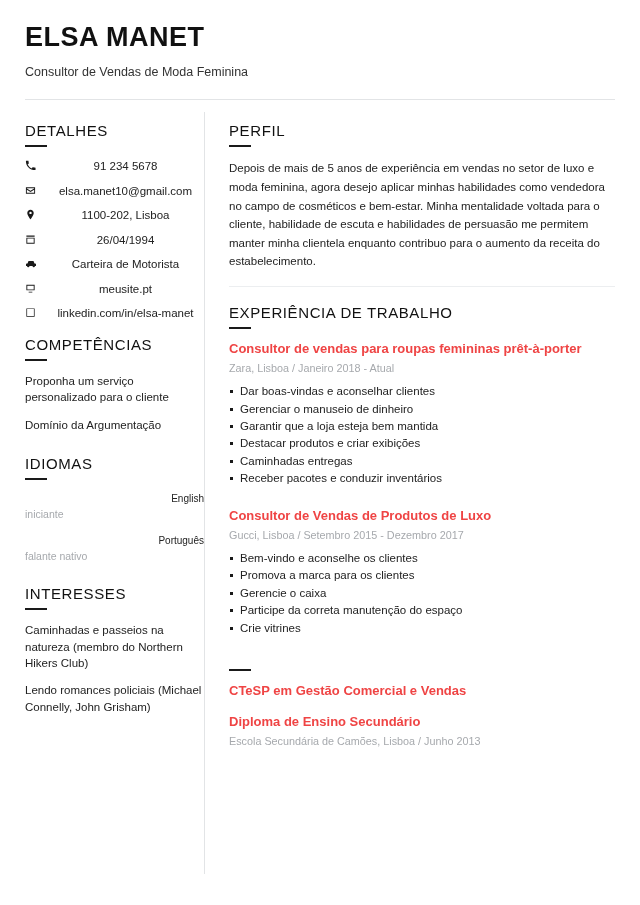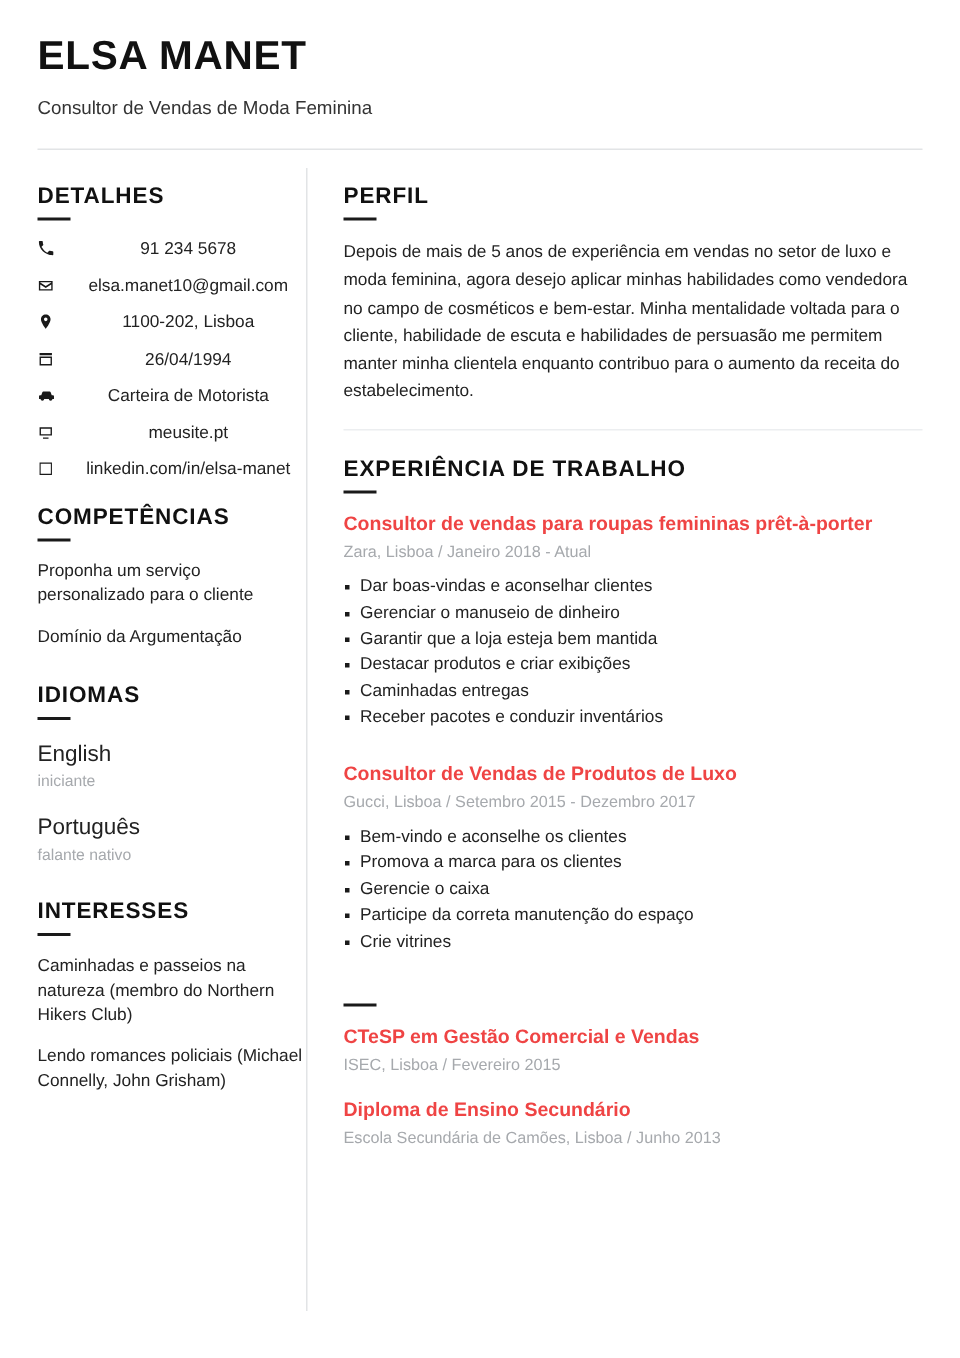--- a/index.html
+++ b/index.html
@@ -75,21 +75,21 @@
     padding-left: 24px;
     box-sizing: border-box;
   }
 
   
   .section {
     margin-bottom: 4px;
   }
   .section-title {
     font-size: 15px;
-    font-weight: bold;
+    font-weight: normal;
     letter-spacing: 0.6px;
     color: #111111;
     margin: 0;
     line-height: 1.2;
   }
   .title-underline {
     width: 22px;
     height: 2px;
     background: #1a1a1a;
     margin-top: 5px;
@@ -138,23 +138,24 @@
   .plain-item {
     font-size: 11.5px;
     color: #222222;
     line-height: 1.42;
     margin-bottom: 11px;
   }
   .lang-item {
     margin-bottom: 12px;
   }
   .lang-name {
-    font-size: 15px;
+    font-size: 10px;
     color: #222222;
     line-height: 1.4;
+    text-align: right;
   }
   .lang-level {
     font-size: 10.5px;
     color: #a6a9ad;
     line-height: 1.4;
     margin-top: 1px;
   }
 
   .left-block {
     margin-bottom: 14px;
@@ -390,21 +391,20 @@
         </div>
       </div>
 
       <div class="section-gap"></div>
 
       <div class="section">
         <div class="title-underline"></div>
 
         <div class="edu-entry">
           <div class="entry-title">CTeSP em Gestão Comercial e Vendas</div>
-          <div class="entry-meta">ISEC, Lisboa / Fevereiro 2015</div>
         </div>
 
         <div class="edu-entry">
           <div class="entry-title">Diploma de Ensino Secundário</div>
           <div class="entry-meta">Escola Secundária de Camões, Lisboa / Junho 2013</div>
         </div>
       </div>
 
     </div>
   </div>

